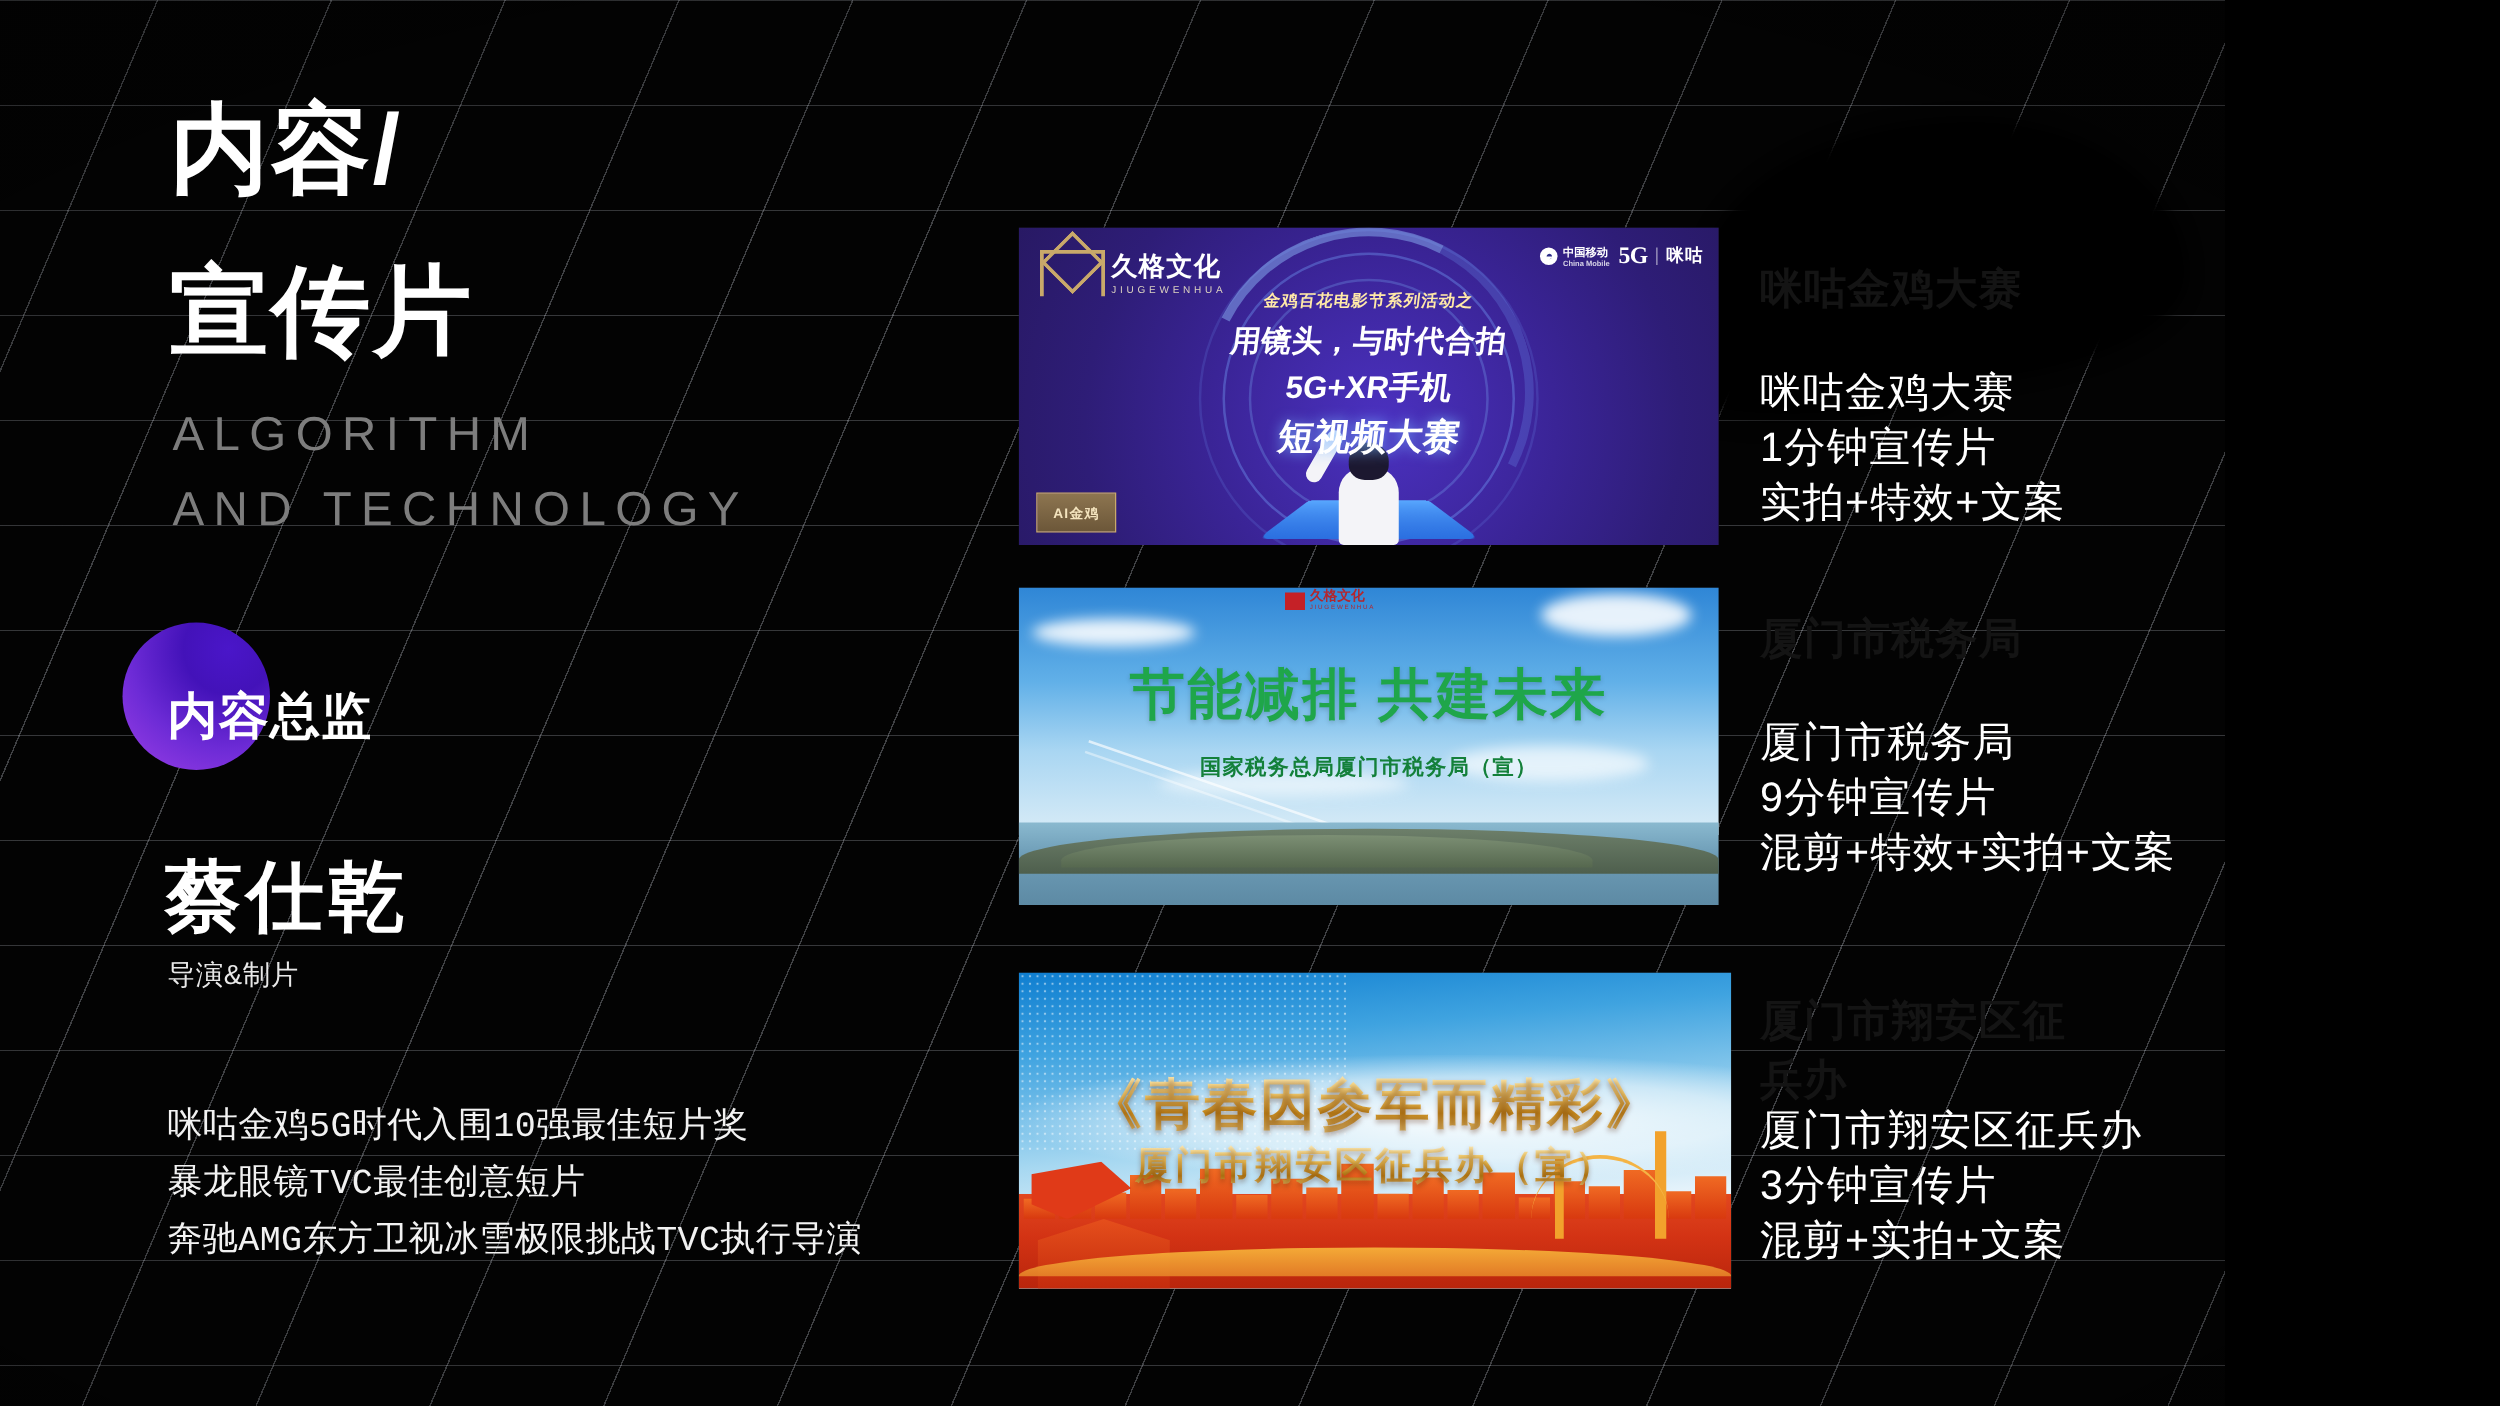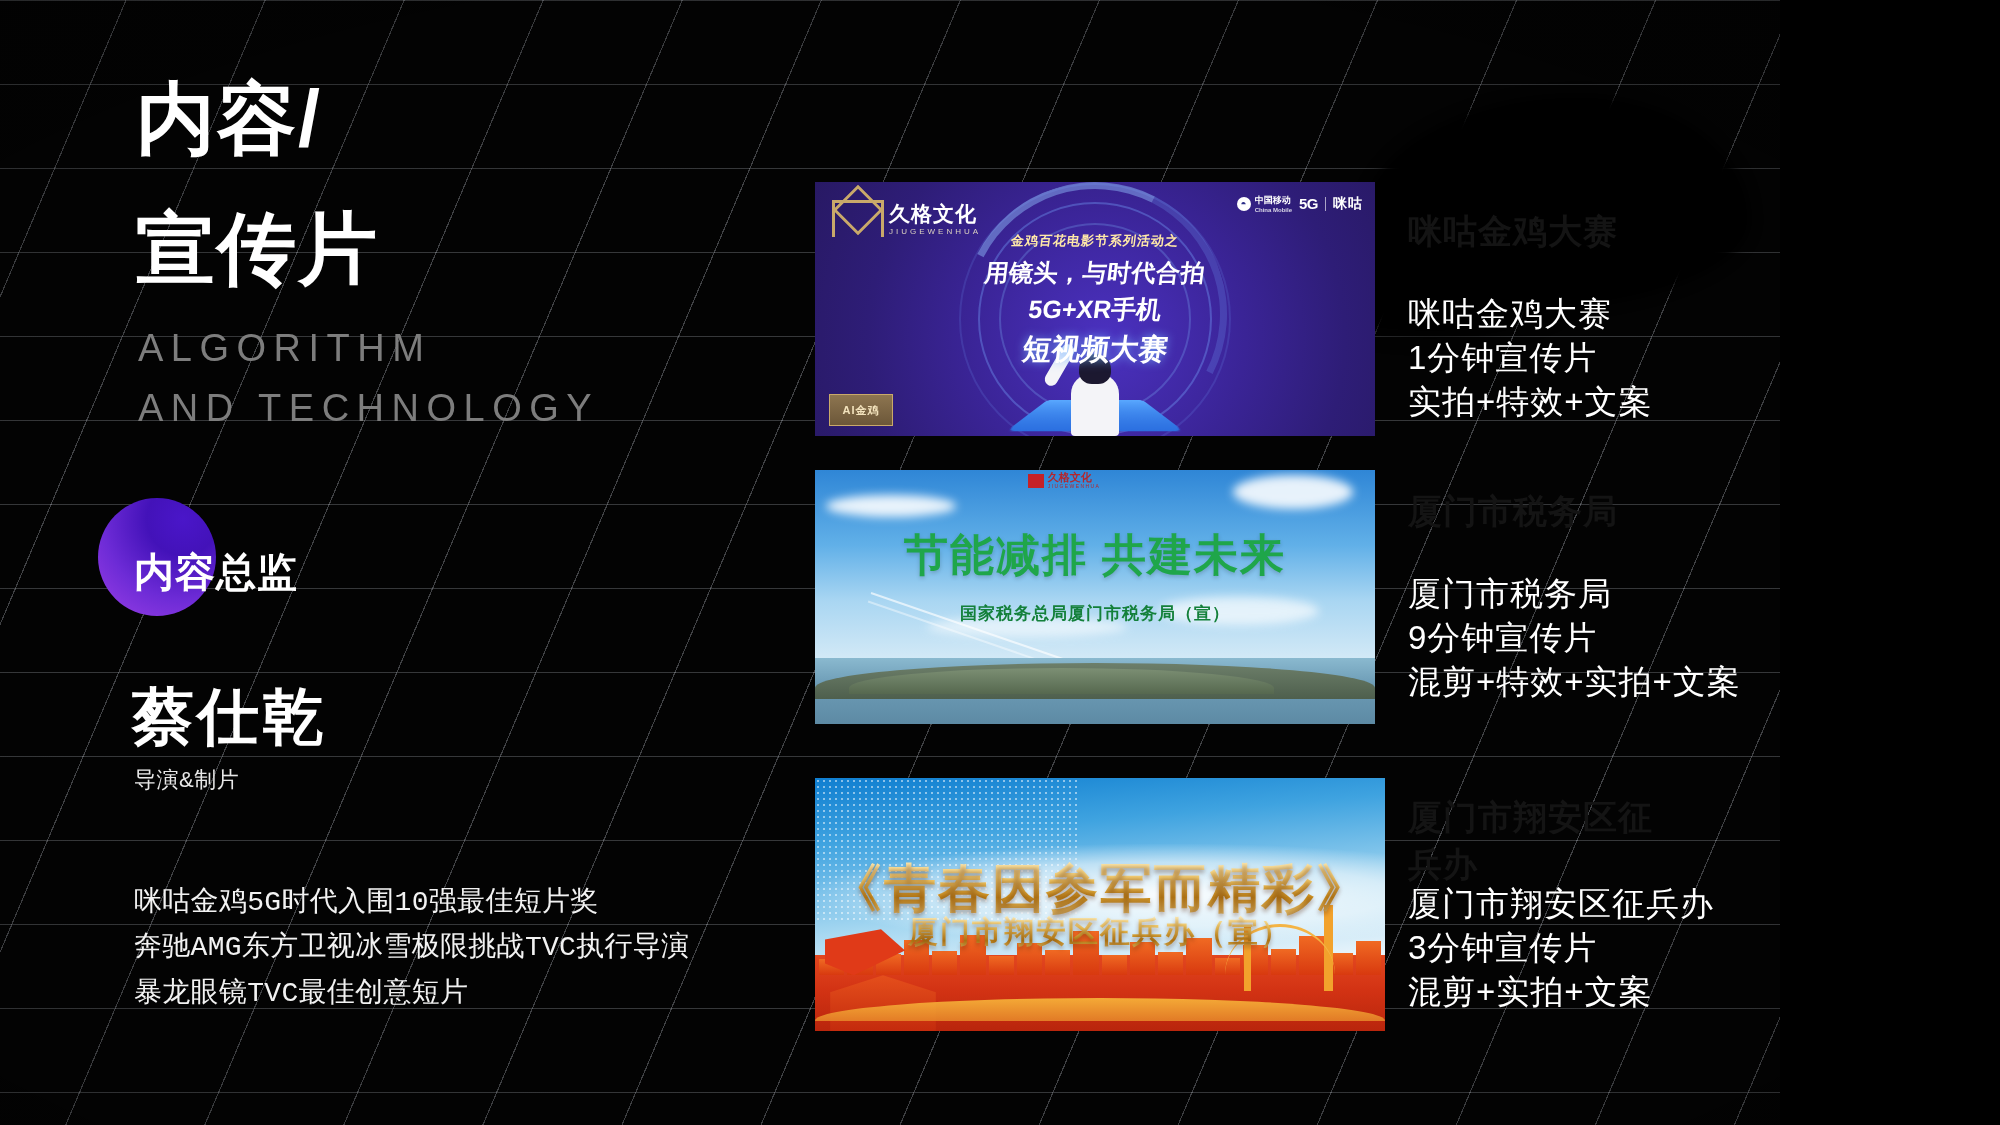--- a/index.html
+++ b/index.html
@@ -78,21 +78,21 @@
   .p1-l0{color:#ffe9a8;font-size:13px;font-weight:700;letter-spacing:1px;transform:skewX(-7deg);}
   .p1-l1{color:#fff;font-size:24px;font-weight:800;letter-spacing:0.5px;margin-top:7px;transform:skewX(-7deg);}
   .p1-l2{color:#fff;font-size:25px;font-weight:800;margin-top:4px;transform:skewX(-7deg);}
   .p1-l3{color:#fff;font-size:29px;font-weight:800;margin-top:4px;transform:skewX(-7deg);
       text-shadow:0 0 10px rgba(120,180,255,.8);}
   .p1-corner{position:absolute;right:12px;top:12px;display:flex;align-items:center;gap:7px;color:#fff;
       font-size:9px;font-weight:700;}
   .p1-cm{display:flex;align-items:center;gap:4px;}
   .p1-cmlogo{width:14px;height:14px;border-radius:50%;background:#fff;color:#2b2d88;
       font-size:10px;display:flex;align-items:center;justify-content:center;font-weight:800;}
-  .p1-5g{font-size:15px;font-weight:800;letter-spacing:-0.5px;}
+  .p1-5g{font-size:19px;font-weight:800;letter-spacing:-0.5px;font-family:Liberation Serif, serif;}
   .p1-div{width:1px;height:14px;background:rgba(255,255,255,.6);}
   .p1-mg{font-size:14px;font-weight:800;letter-spacing:1px;}
   .p1-badge{position:absolute;left:14px;bottom:10px;width:62px;height:30px;
       background:linear-gradient(180deg,#8d7550,#6c5739);border:1px solid #c9a96a;
       display:flex;align-items:center;justify-content:center;color:#f3e3bd;font-size:11px;font-weight:700;letter-spacing:1px;}
   .p1-person{position:absolute;left:50%;bottom:0;transform:translateX(-50%);width:120px;height:100px;}
   .p1-body{position:absolute;left:36px;bottom:0;width:48px;height:62px;background:#f4f4f8;
       border-radius:20px 20px 4px 4px;}
   .p1-hair{position:absolute;left:44px;bottom:52px;width:32px;height:30px;background:#1c1830;border-radius:50% 50% 40% 40%;}
   .p1-arm{position:absolute;left:18px;bottom:48px;width:13px;height:46px;background:#f4f4f8;
@@ -140,21 +140,21 @@
       background:#e03a18;clip-path:polygon(0 22%,70% 0,100% 46%,36% 100%,0 74%);}
   .p3-gate{position:absolute;left:8px;bottom:0;width:120px;height:24%;
       background:linear-gradient(180deg,#e8521d,#c42b0d);
       clip-path:polygon(6% 36%,50% 8%,94% 36%,94% 100%,6% 100%);}
   .p3-bridge{position:absolute;right:10px;bottom:16%;width:150px;height:34%;}
   .p3-btower{position:absolute;right:42px;bottom:0;width:9px;height:100%;background:#f2a22c;}
   .p3-btower2{position:absolute;right:124px;bottom:0;width:7px;height:74%;background:#f2a22c;}
   .p3-cable{position:absolute;right:40px;bottom:12%;width:110px;height:62%;
       border-top:3px solid #f4b445;border-radius:50%/90% 90% 0 0;}
   .p3-title{position:absolute;left:50%;top:30%;transform:translateX(-50%);white-space:nowrap;
-      font-size:52px;font-weight:800;letter-spacing:2px;
+      font-size:44px;font-weight:800;letter-spacing:2px;
       background:linear-gradient(180deg,#fff4cf 0%,#f7d070 34%,#cd8f1c 62%,#f6dd96 100%);
       -webkit-background-clip:text;background-clip:text;color:transparent;
       text-shadow:0 3px 4px rgba(80,30,0,.35);text-align:right;}
   .p3-sub{position:absolute;left:50%;top:53%;transform:translateX(-50%);white-space:nowrap;
       font-size:30px;font-weight:800;letter-spacing:2px;
       background:linear-gradient(180deg,#fff6d6 0%,#f4c95c 40%,#bf8315 70%,#f0d791 100%);
       -webkit-background-clip:text;background-clip:text;color:transparent;
       text-shadow:0 3px 4px rgba(80,30,0,.35);}
   .p3-ribbon{position:absolute;left:0;right:0;bottom:4%;height:9%;
       background:linear-gradient(180deg,#fbbf3d,#e8892a);border-radius:50% 50% 0 0/100% 100% 0 0;opacity:.85;}
@@ -184,22 +184,22 @@
     <div id="e1" class="subeng">ALGORITHM</div>
 
     <div class="badge-circle"></div>
     <div class="badge-label">内容总监</div>
 
     <div class="person-name">蔡仕乾</div>
     <div class="person-role">导演&amp;制片</div>
 
     <div class="credits">
       <div class="credit-line">咪咕金鸡5G时代入围10强最佳短片奖</div>
+      <div class="credit-line">暴龙眼镜TVC最佳创意短片</div>
       <div class="credit-line">奔驰AMG东方卫视冰雪极限挑战TVC执行导演</div>
-      <div class="credit-line">暴龙眼镜TVC最佳创意短片</div>
     </div>
   </div>
 
   <div id="th1" class="thumb">
     <div class="p1-bg"></div>
     <div class="p1-ring r3"></div>
     <div class="p1-ring"></div>
     <div class="p1-ring r2"></div>
     <div class="p1-arcs"></div>
 

